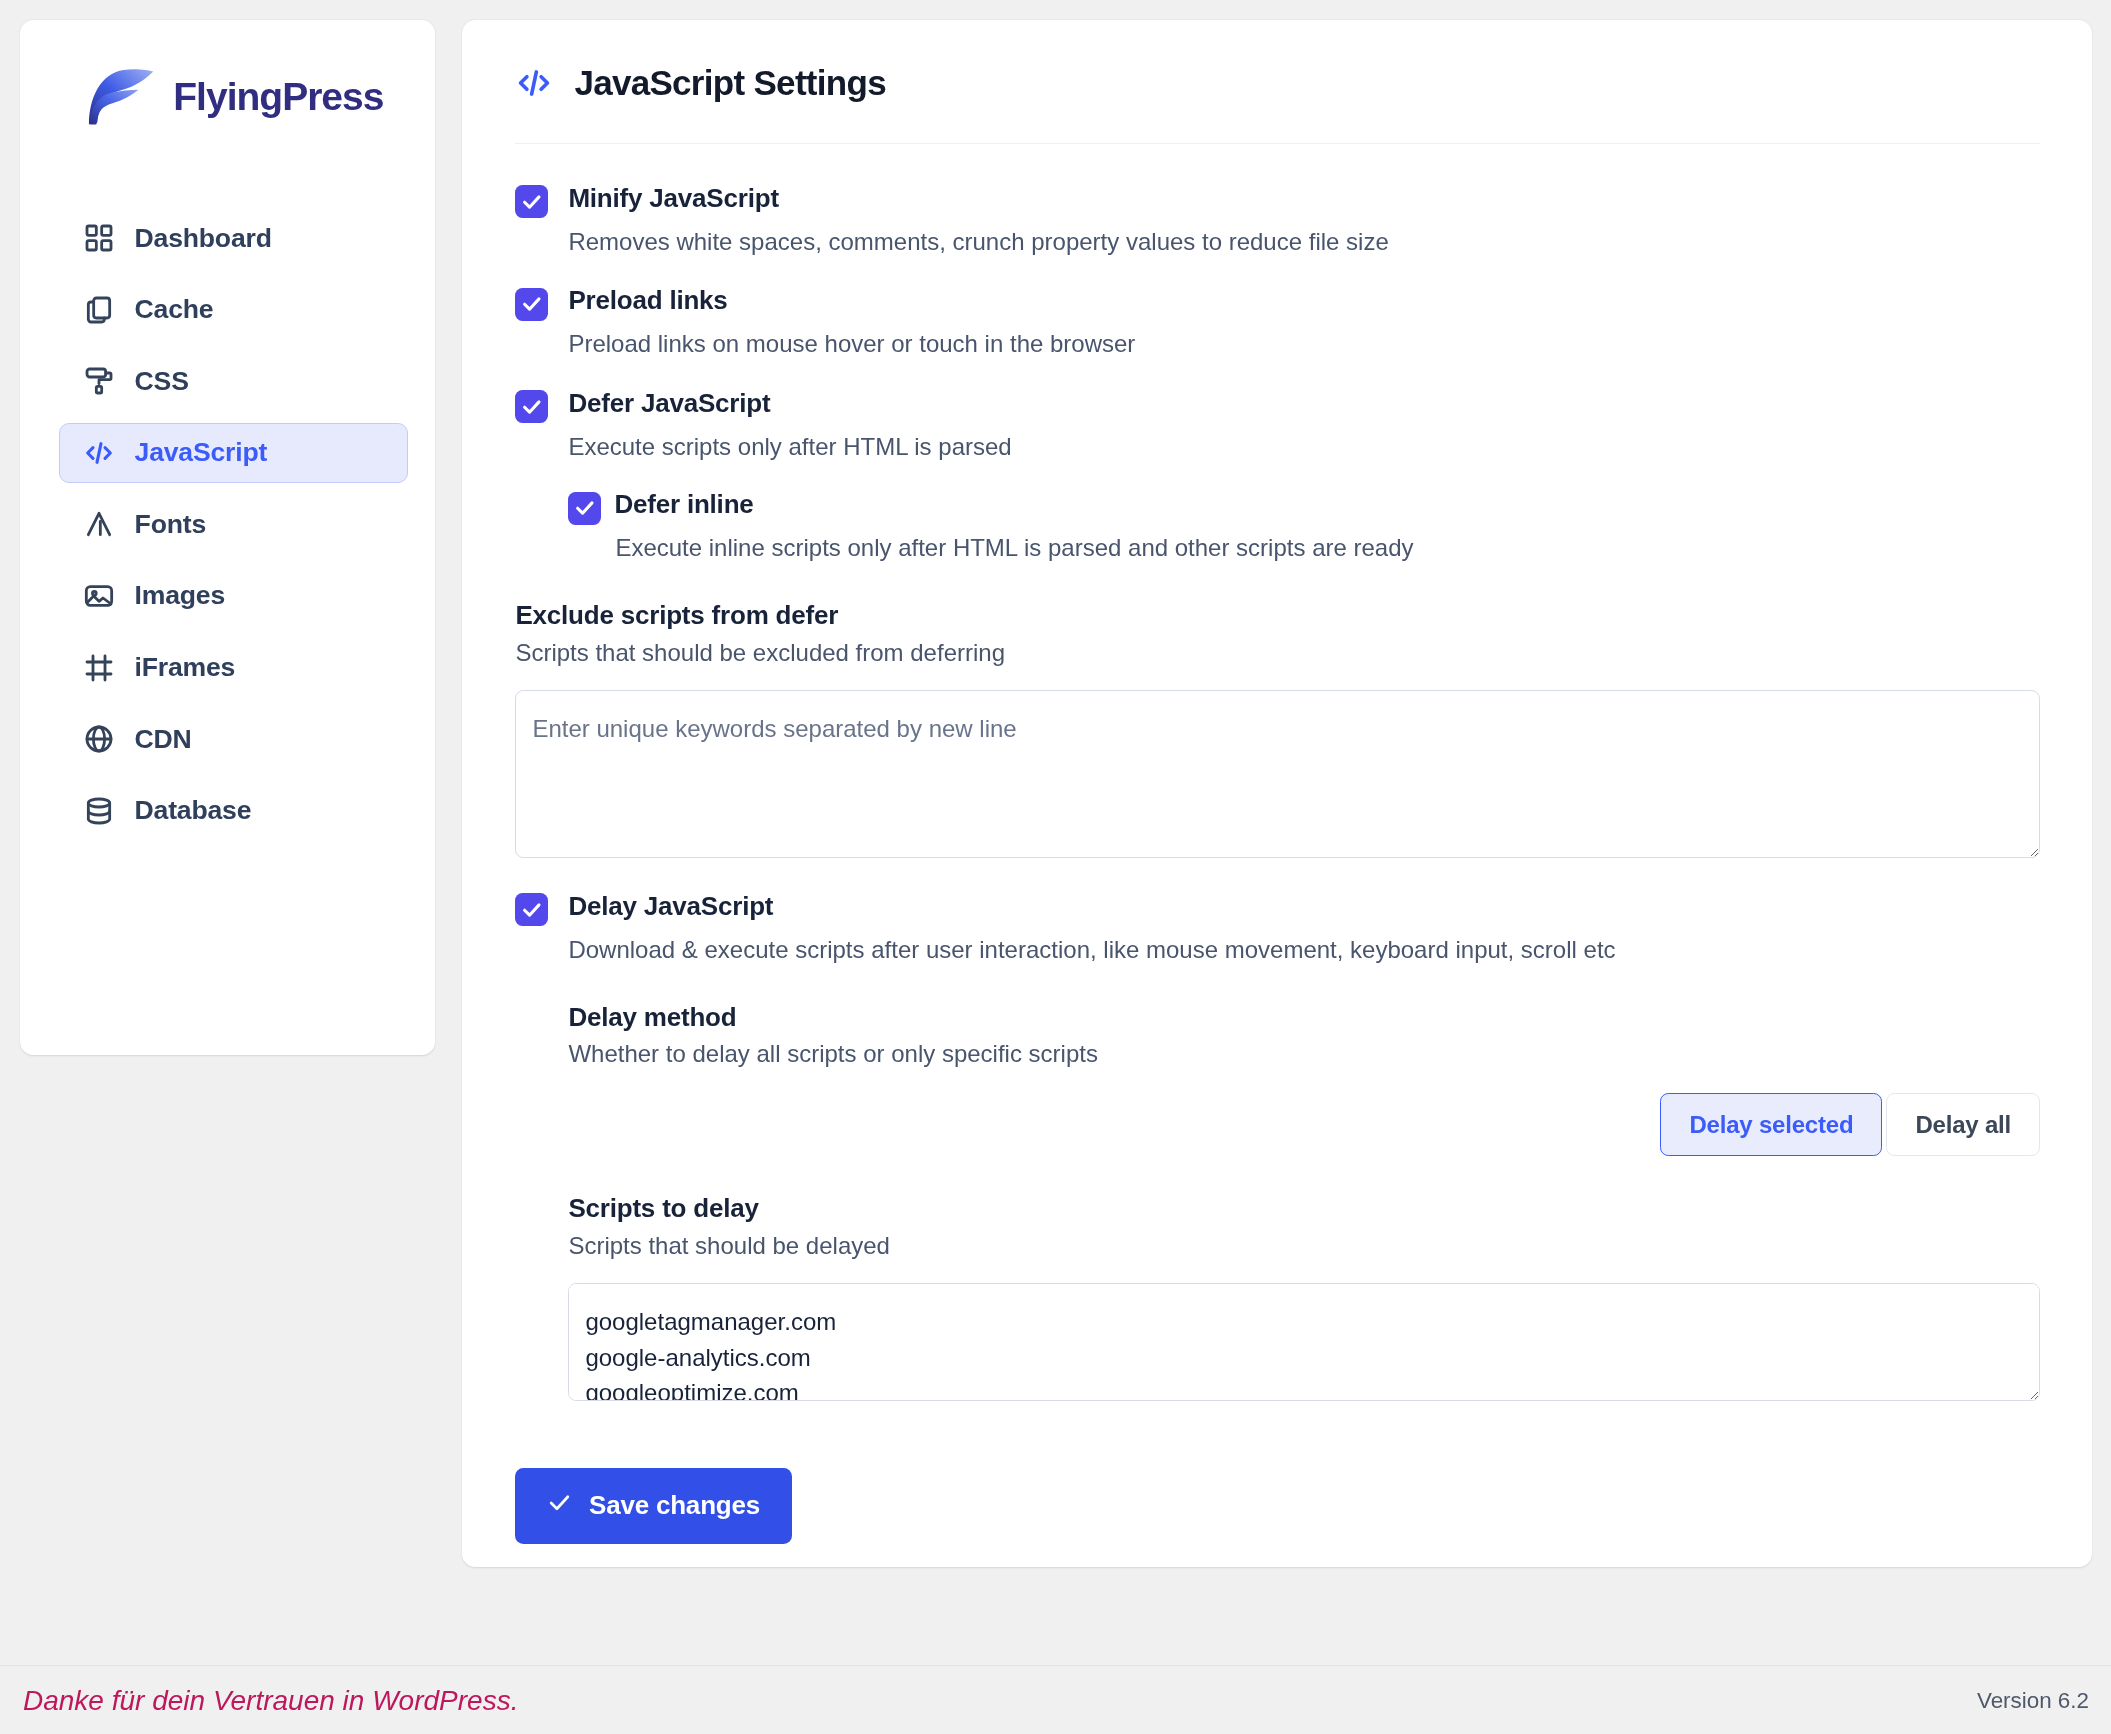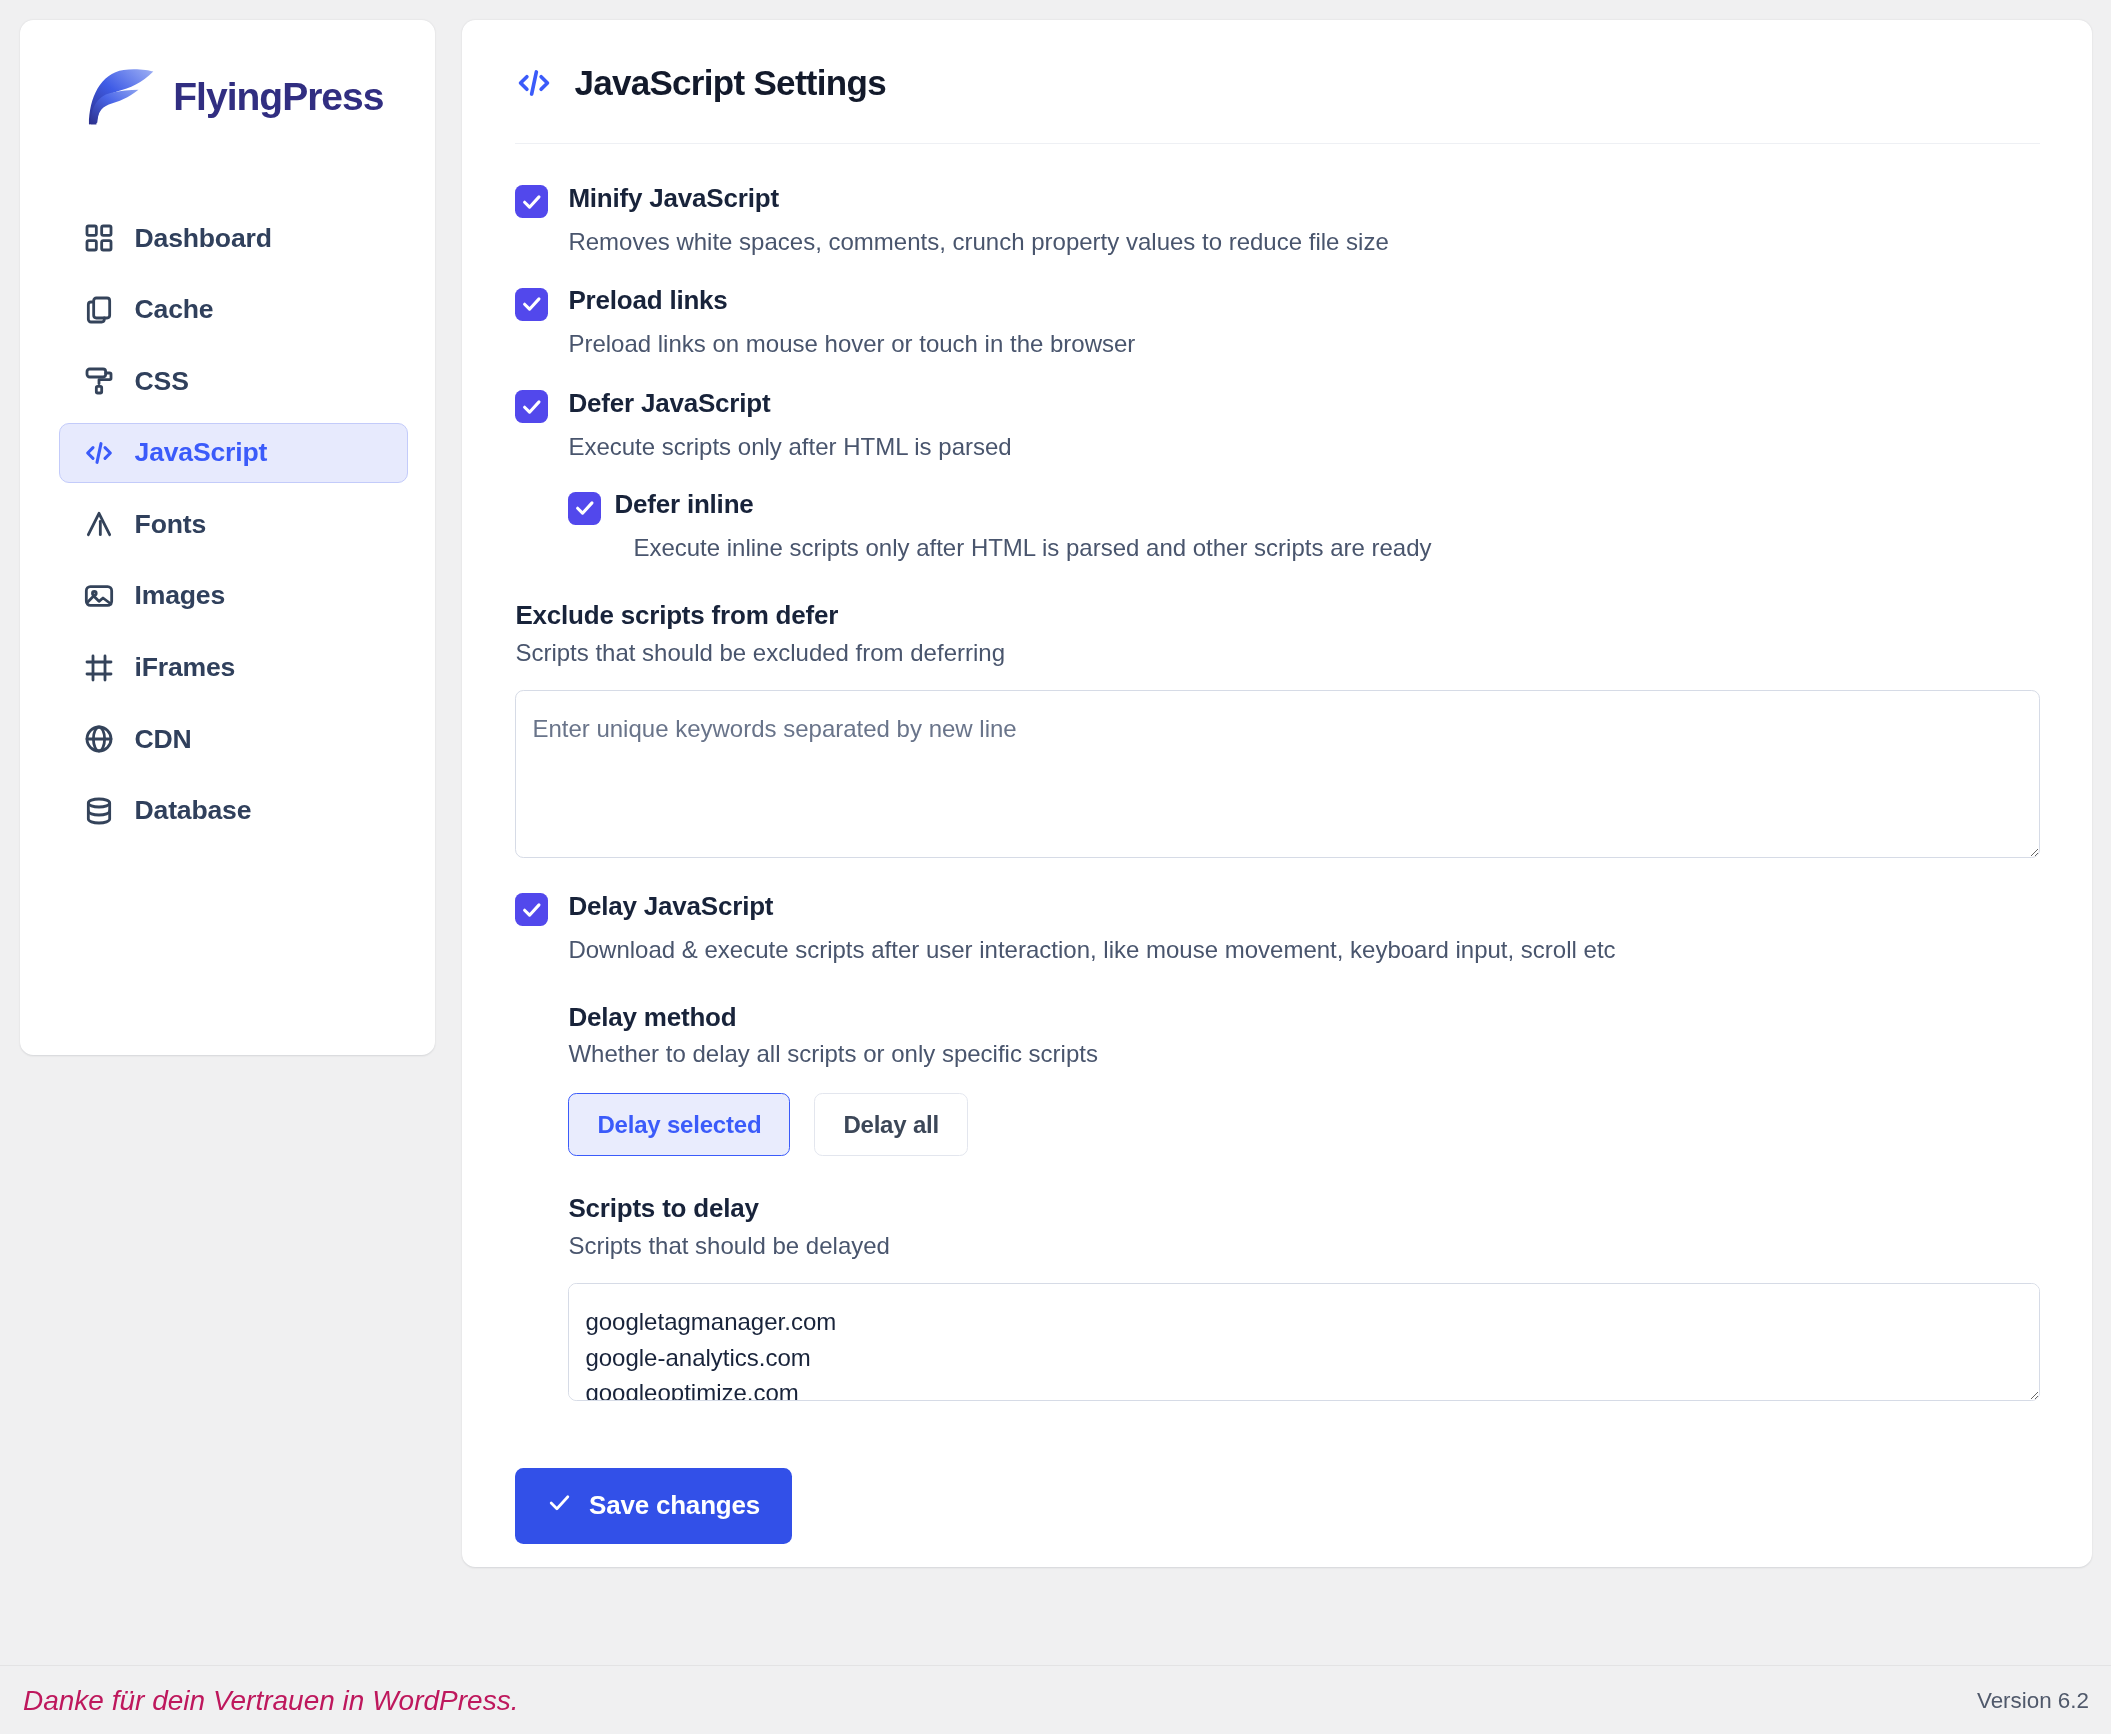--- a/index.html
+++ b/index.html
@@ -135,21 +135,21 @@
     font-size: 24px;
     color: #49556d;
     line-height: 1.3;
     margin-top: 7.5px;
   }
   .desc-indent { margin-left: 53px; }
 
   
   .nested { margin-left: 53px; margin-top: 26.6px; }
   .nested .setting-head { gap: 13px; }
-  .nested .setting-desc { margin-left: 65px; }
+  .nested .setting-desc { margin-left: 47px; }
 
   .field-block { margin-top: 37px; }
   .field-title {
     font-size: 26px;
     font-weight: 700;
     color: #18233a;
     letter-spacing: -0.2px;
   }
   .field-sub {
     font-size: 24px;
@@ -169,21 +169,21 @@
     color: #18233a;
     line-height: 1.48;
     padding: 20px 16px;
     resize: vertical;
     outline: none;
   }
   textarea.ta::placeholder { color: #69748a; }
   textarea.ta-exclude { height: 168px; }
   textarea.ta-delay { height: 118px; }
 
-  .btn-group { display: flex; gap: 24px; margin-top: 25px; }
+  .btn-group { display: flex; gap: 4px; margin-top: 25px; justify-content: flex-end; }
   .seg-btn {
     font-family: "Liberation Sans", sans-serif;
     font-size: 24px;
     font-weight: 700;
     padding: 16.6px 28px;
     border-radius: 8.3px;
     border: 1.7px solid #e3e6ee;
     background: #fff;
     color: #3c4758;
     cursor: pointer;

